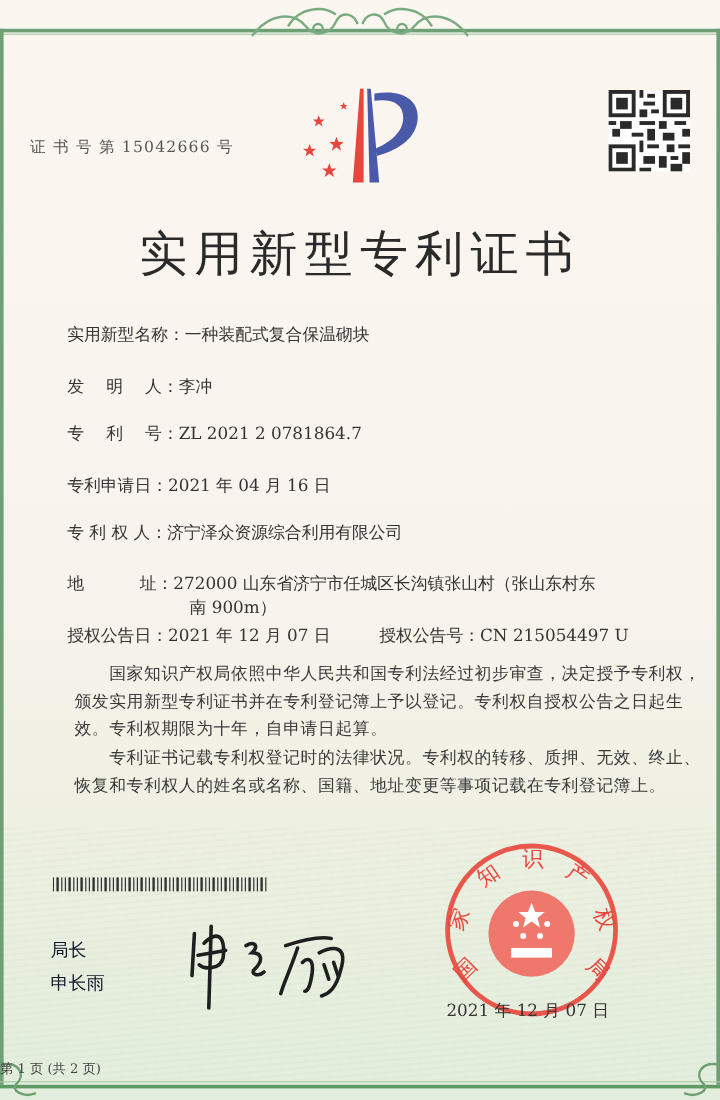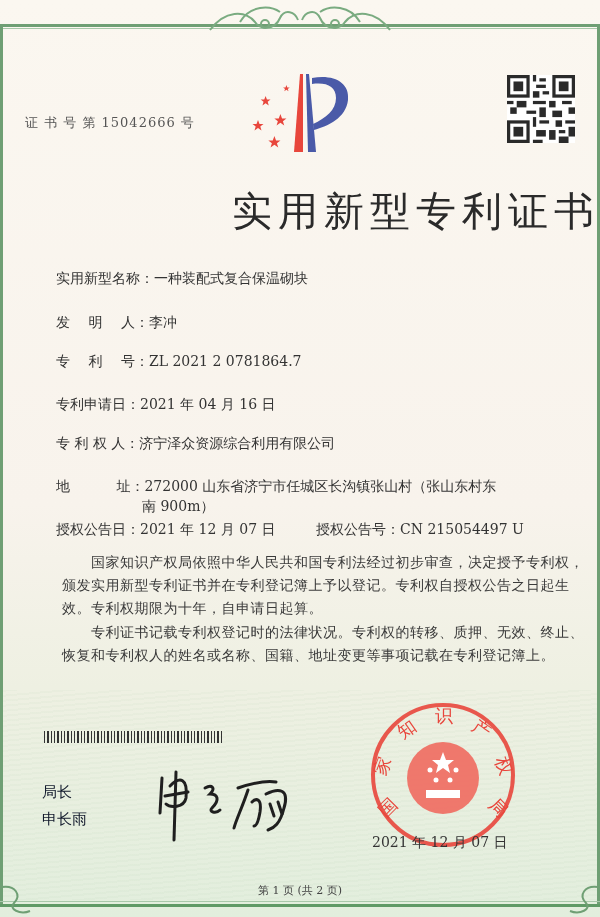--- a/index.html
+++ b/index.html
@@ -25,38 +25,38 @@
   .frame-bottom2 { position:absolute; left:0; bottom:15px; width:600px; height:1px; background:#a8c8aa; }
   .ornament-top { position:absolute; left:200px; top:0; width:200px; height:40px; }
   .ornament-corner { position:absolute; width:40px; height:40px; }
 
   .cert-no {
     position:absolute; left:25px; top:78px; font-size:13px; color:#555; letter-spacing:1px;margin-top:36px;
   }
   .logo { position:absolute; left:248px; top:70px; width:110px; height:90px; }
   .qr { position:absolute; left:507px; top:75px; width:68px; height:68px; }
   .title {
-    position:absolute; left:0; width:600px; top:184px; text-align:right;
+    position:absolute; left:0; width:600px; top:184px; text-align:center;
     font-family:"DejaVu Sans", sans-serif;
     font-size:40px; letter-spacing:6px; color:#2a2a2a;
   }
   .field { position:absolute; left:40px; font-size:14px; color:#333; white-space:nowrap;margin-left:16px; }
   .field .lbl { display:inline-block; }
   .field .val { display:inline-block; }
   .para {
     position:absolute; left:40px; width:530px; font-size:14px; line-height:23px; color:#3a3a3a;
     letter-spacing:0.5px;
     margin-left:22px;
   }
   .barcode { position:absolute; left:44px; top:731px; width:180px; height:12px; }
   .sig-label { position:absolute; left:42px; font-family:Liberation Sans, sans-serif; font-size:15px; color:#0f172a; }
   .signature { position:absolute; left:150px; top:768px; width:160px; height:80px; }
   .seal { position:absolute; left:368px; top:700px; width:150px; height:150px; }
   .seal-date { position:absolute; left:372px; top:834px; font-size:14px; color:#333; }
-  .page-no { position:absolute; left:0; width:600px; top:883px; text-align:center; font-size:11px; color:#444; }
+  .page-no { position:absolute; left:0; width:600px; top:883px; text-align:left; font-size:11px; color:#444; }
 </style>
 </head>
 <body>
 
 <div class="paper"></div>
 <div class="wave"></div>
 
 <div class="frame-top"></div>
 <div class="frame-top2"></div>
 <div class="frame-left"></div>
@@ -155,21 +155,21 @@
 </div>
 <div class="field" style="top:396px">
   <span class="lbl">专利申请日：</span><span class="val">2021 年 04 月 16 日</span>
 </div>
 <div class="field" style="top:435px">
   <span class="lbl">专 利 权 人：</span><span class="val">济宁泽众资源综合利用有限公司</span>
 </div>
 <div class="field" style="top:478px">
   <span class="lbl">地　　　 址：</span><span class="val">272000  山东省济宁市任城区长沟镇张山村（张山东村东</span>
 </div>
-<div class="field" style="top:498px; left:126px">
+<div class="field" style="top:498px; left:142px">
   <span class="val">南 900m）</span>
 </div>
 <div class="field" style="top:521px">
   <span class="lbl">授权公告日：</span><span class="val">2021 年 12 月 07 日</span>
 </div>
 <div class="field" style="top:521px; left:300px">
   <span class="lbl">授权公告号：</span><span class="val">CN 215054497 U</span>
 </div>
 
 <div class="para" style="top:551px">　　国家知识产权局依照中华人民共和国专利法经过初步审查，决定授予专利权，颁发实用新型专利证书并在专利登记簿上予以登记。专利权自授权公告之日起生效。专利权期限为十年，自申请日起算。</div>

